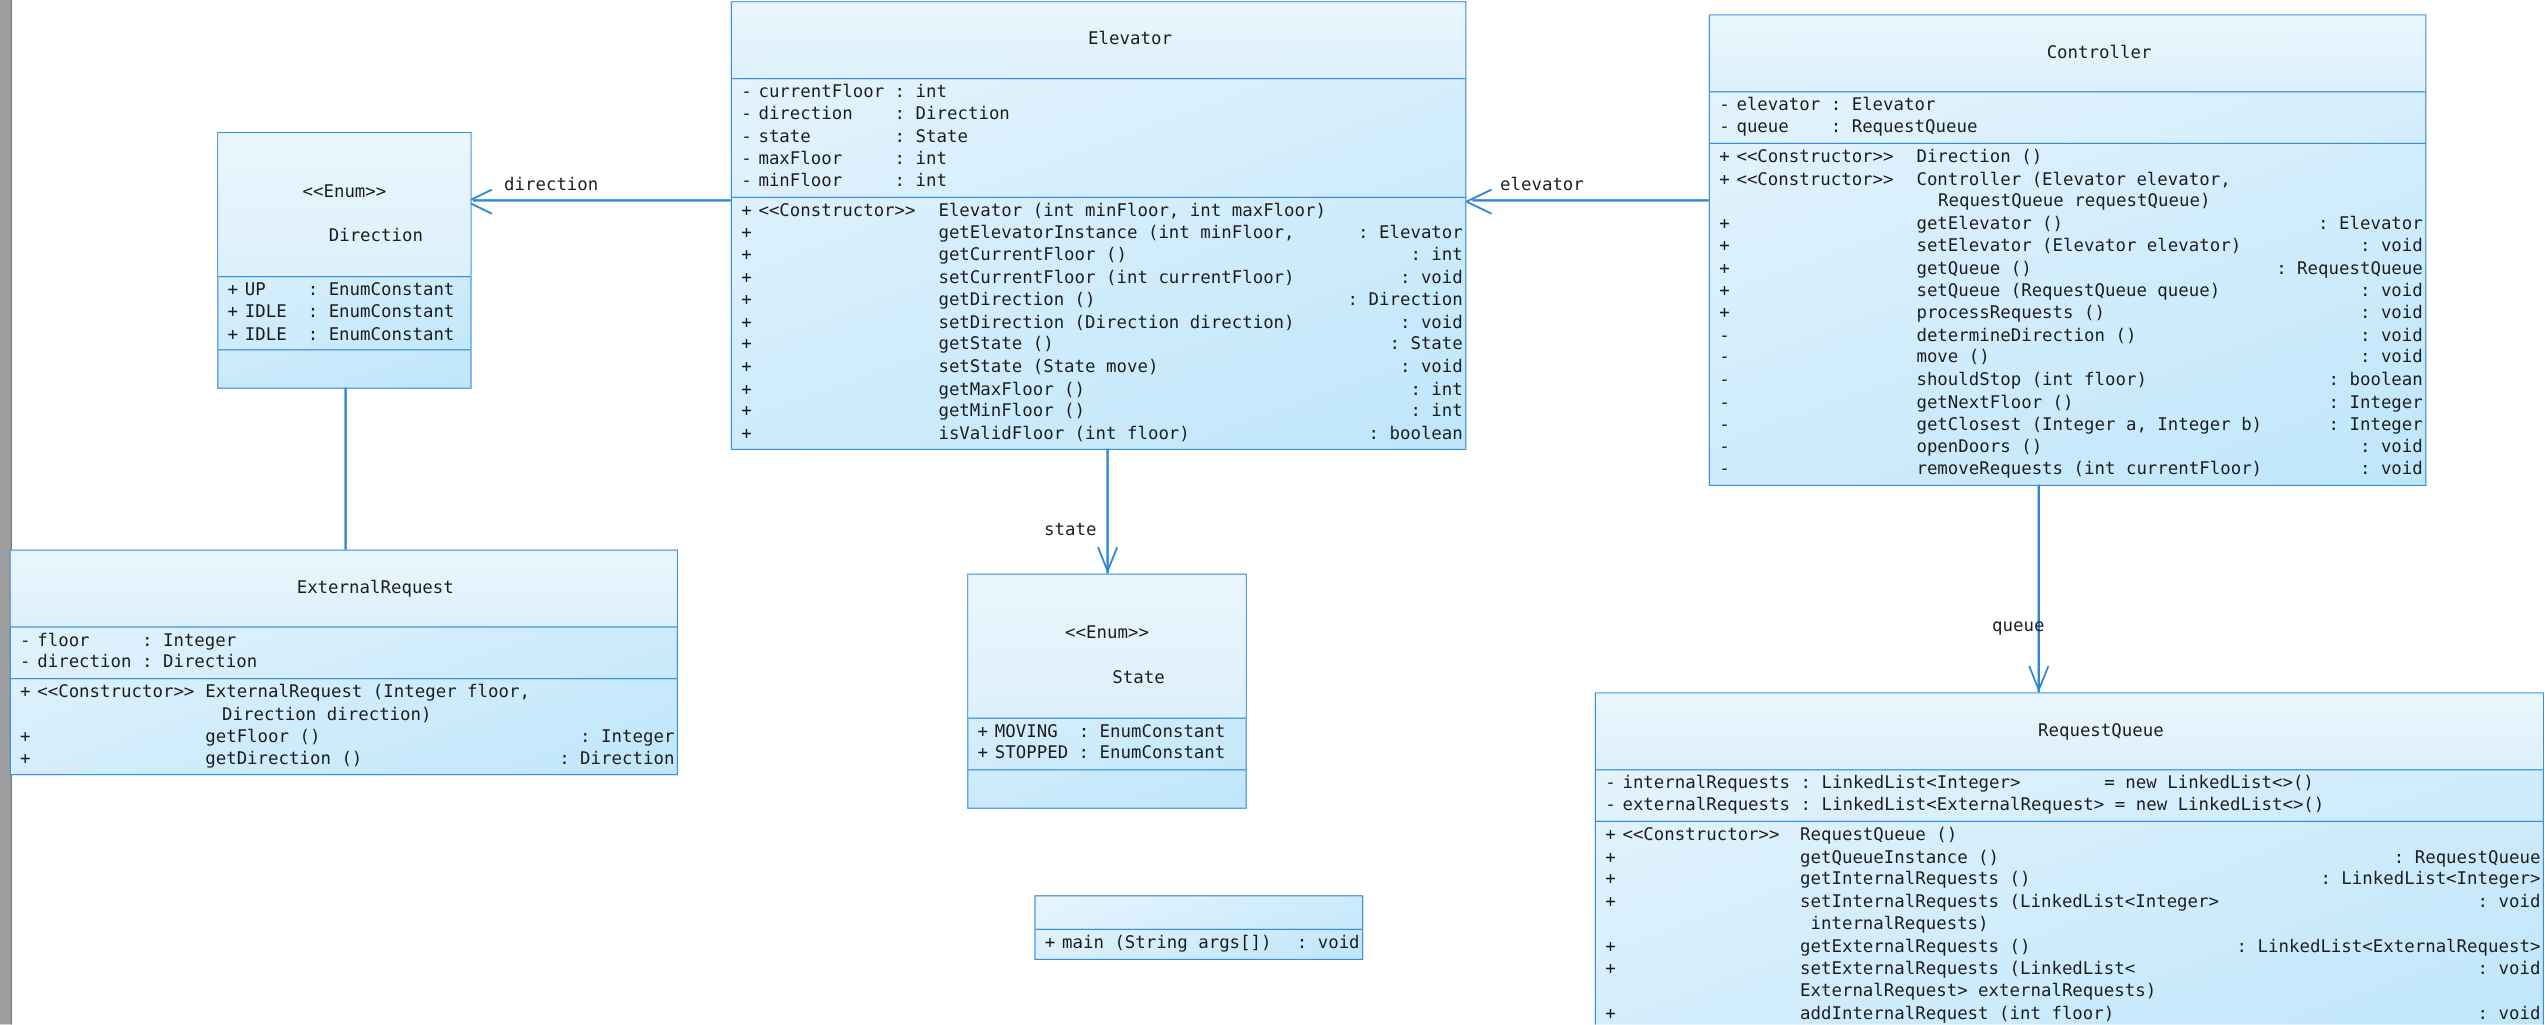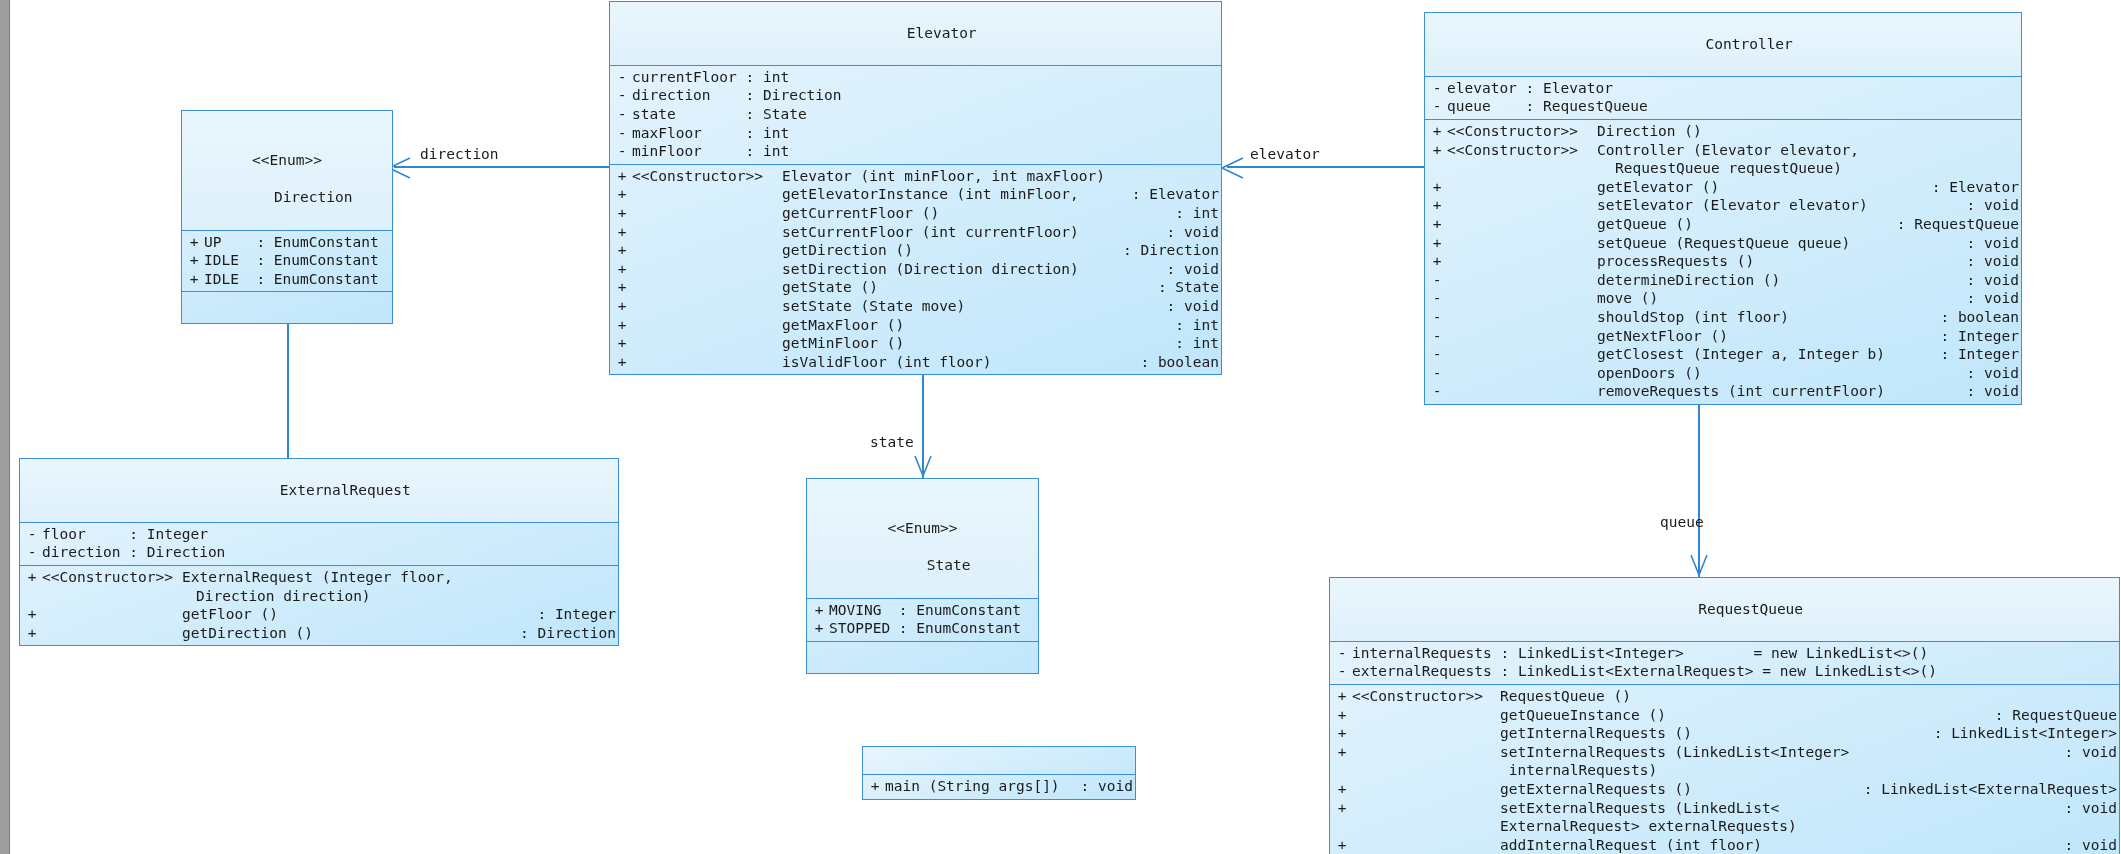--- a/index.html
+++ b/index.html
@@ -240,21 +240,21 @@
         <div class="row"><span class="vis">-</span><span class="stereo-col" style="flex: 0 0 150px;"></span><span class="name">determineDirection ()</span><span class="rtype">: void</span></div>
         <div class="row"><span class="vis">-</span><span class="stereo-col" style="flex: 0 0 150px;"></span><span class="name">move ()</span><span class="rtype">: void</span></div>
         <div class="row"><span class="vis">-</span><span class="stereo-col" style="flex: 0 0 150px;"></span><span class="name">shouldStop (int floor)</span><span class="rtype">: boolean</span></div>
         <div class="row"><span class="vis">-</span><span class="stereo-col" style="flex: 0 0 150px;"></span><span class="name">getNextFloor ()</span><span class="rtype">: Integer</span></div>
         <div class="row"><span class="vis">-</span><span class="stereo-col" style="flex: 0 0 150px;"></span><span class="name">getClosest (Integer a, Integer b)</span><span class="rtype">: Integer</span></div>
         <div class="row"><span class="vis">-</span><span class="stereo-col" style="flex: 0 0 150px;"></span><span class="name">openDoors ()</span><span class="rtype">: void</span></div>
         <div class="row"><span class="vis">-</span><span class="stereo-col" style="flex: 0 0 150px;"></span><span class="name">removeRequests (int currentFloor)</span><span class="rtype">: void</span></div>
       </div>
   </div>
 
-  <div class="uml-box" style="left:19px; top:458px; width:600px;">
+  <div class="uml-box" style="left:8px; top:458px; width:557px;">
     <div class="uml-title">
       <span>ExternalRequest</span>
     </div>
     <div class="uml-section">
       <div class="row attr">
         <span class="vis">-</span>
         <span class="aname">floor</span>
         <span class="sep">     </span>
         <span class="sep">: </span>
         <span class="atype">Integer</span>

